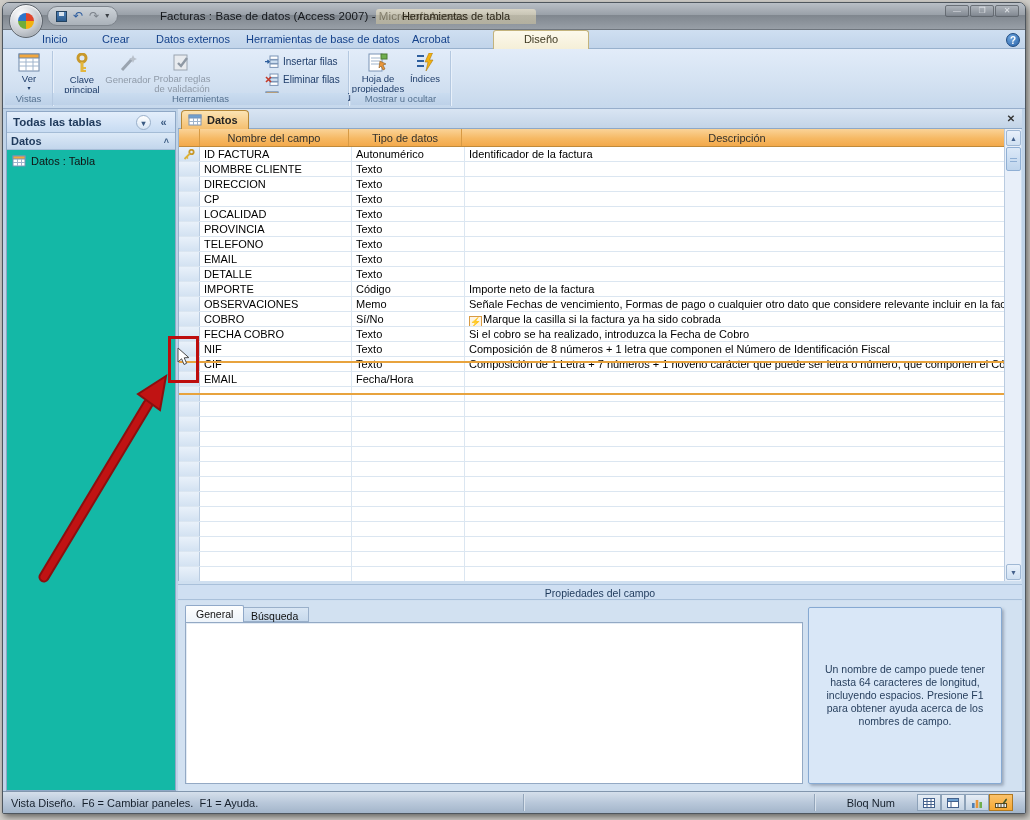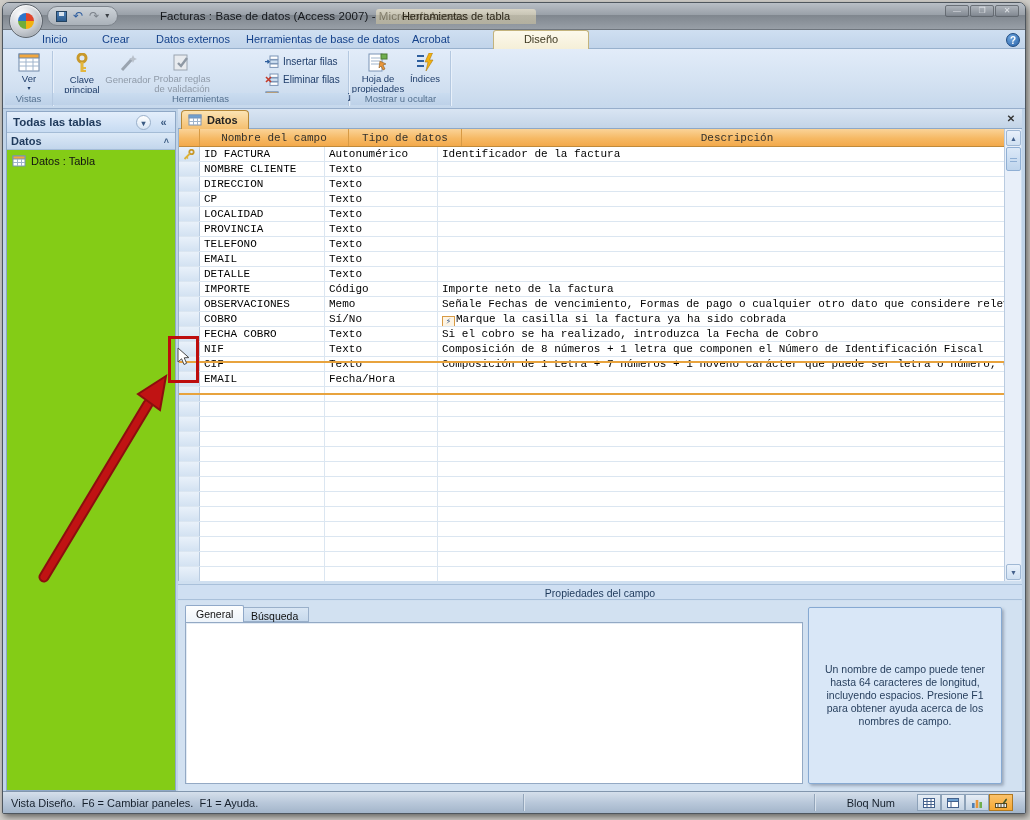--- a/index.html
+++ b/index.html
@@ -51,21 +51,21 @@
     font-size:9.5px; color:#54708f; background:linear-gradient(#cadcf0,#bdd1e8); }
   .bigbtn { position:absolute; top:2px; width:46px; height:43px; display:flex; flex-direction:column;
     align-items:center; border-radius:3px; }
   .bigbtn .blabel { font-size:9.5px; color:#1e3c69; text-align:center; line-height:10px; margin-top:2px; }
   .bigbtn.disabled .blabel { color:#8f9aa8; }
   .smallbtn { position:absolute; left:212px; height:14px; display:flex; align-items:center; gap:4px;
     font-size:10px; color:#1e3c69; white-space:nowrap; }
   .smallbtn .sicon { width:14px; height:13px; }
 
   
-  .navpane { position:absolute; left:3px; top:108px; width:170px; bottom:22px; background:#84cc16;
+  .navpane { position:absolute; left:3px; top:108px; width:170px; bottom:22px; background:#14b8a6;
     border:1px solid #8fa8c6; }
   .nav-header { position:absolute; left:0; top:0; right:0; height:21px;
     background:linear-gradient(#e3eefb,#c7dbf2); border-bottom:1px solid #a4bcd6;
     font-size:11.5px; font-weight:bold; color:#1e395b; padding:4px 0 0 6px; }
   .nav-hdr-btn { position:absolute; top:3px; width:15px; height:15px; text-align:center; font-size:8px;
     color:#3a5a82; line-height:15px; }
   .nav-drop { right:24px; border:1px solid #9ab0ca; border-radius:50%; background:linear-gradient(#fff,#d7e5f4); }
   .nav-collapse { right:4px; font-size:11px; }
   .nav-group { position:absolute; left:0; top:21px; right:0; height:17px;
     background:linear-gradient(#dce9f7,#c2d6ec); border-bottom:1px solid #a4bcd6;
@@ -81,28 +81,28 @@
     background:linear-gradient(#d9e5f3,#c3d4e7); border-bottom:1px solid #8ea8c6; }
   .doctab { position:absolute; left:3px; top:1px; height:19px; min-width:64px;
     background:linear-gradient(#fbe3b3,#f5bf6f); border:1px solid #b58838; border-bottom:none;
     border-radius:4px 4px 0 0; font-size:11px; font-weight:bold; color:#222;
     display:flex; align-items:center; gap:5px; padding:0 10px 0 6px; }
   .doc-close { position:absolute; right:3px; top:2px; width:16px; height:16px; font-size:10px; font-weight:bold;
     color:#333; text-align:center; line-height:16px; }
 
   
   .grid { position:absolute; left:0; top:20px; width:834px; height:452px; background:#fff; overflow:hidden;
-    border-left:1px solid #9bb3cd;font-family:Liberation Mono, monospace; }
+    border-left:1px solid #9bb3cd; }
   .grid-header { display:flex; height:18px;
     background:linear-gradient(#fad398 0%, #f6b964 55%, #f3a94b 100%); border-bottom:1px solid #c08a3a; }
   .gh-cell { font-size:11px; color:#33312c; text-align:center; padding-top:3px; border-right:1px solid #d79a44; }
   .grid-row { display:flex; height:15px; border-bottom:1px solid #dbe6f1; }
   .cell { font-size:11px; color:#000; line-height:14px; white-space:nowrap; overflow:hidden; border-right:1px solid #dbe6f1; }
   .cell.sel { width:21px; flex:none; background:linear-gradient(#e9f1fa,#d3e2f2); border-right:1px solid #b9cbe0; position:relative; }
-  .cell.name { width:125px; flex:none; padding-left:4px; }
+  .cell.name { width:152px; flex:none; padding-left:4px; }
   .cell.type { width:113px; flex:none; padding-left:4px; }
   .cell.desc { flex:1; padding-left:4px; border-right:none; }
   .keyicon { display:none; position:absolute; left:4px; top:2px; }
   .smarttag { display:none; width:13px; height:12px; border:1px solid #d79a44; background:#fdf4e4;
     vertical-align:-2px; margin-right:1px; text-align:center; font-size:9px; line-height:11px; color:#44618c; }
   .sel-overlay { position:absolute; left:0px; top:232px; width:834px; height:34px;
     border-top:2px solid #e8a33d; border-bottom:2px solid #e8a33d; pointer-events:none; }
 
   
   .vscroll { position:absolute; right:1px; top:20px; width:17px; height:452px; background:#e8eff9; border-left:1px solid #b9cbe0; }

